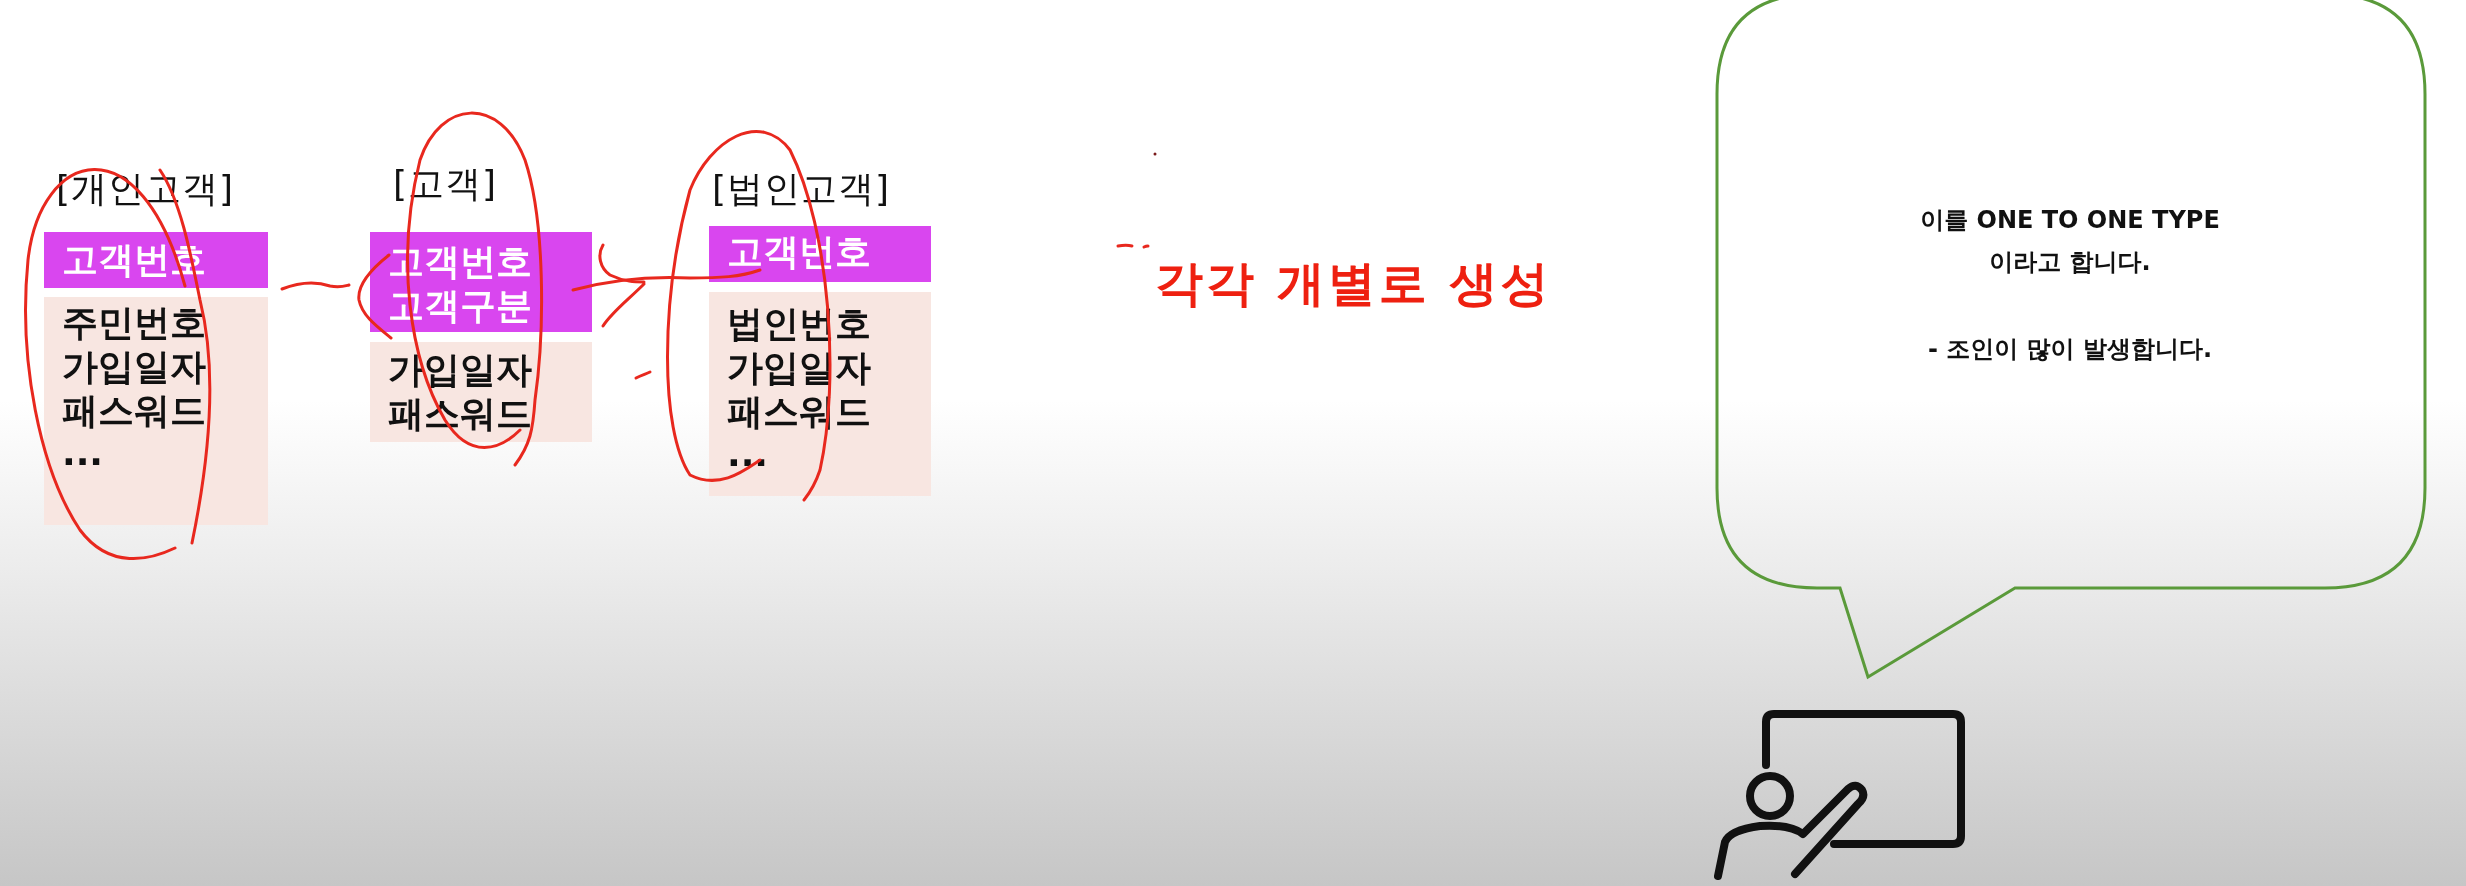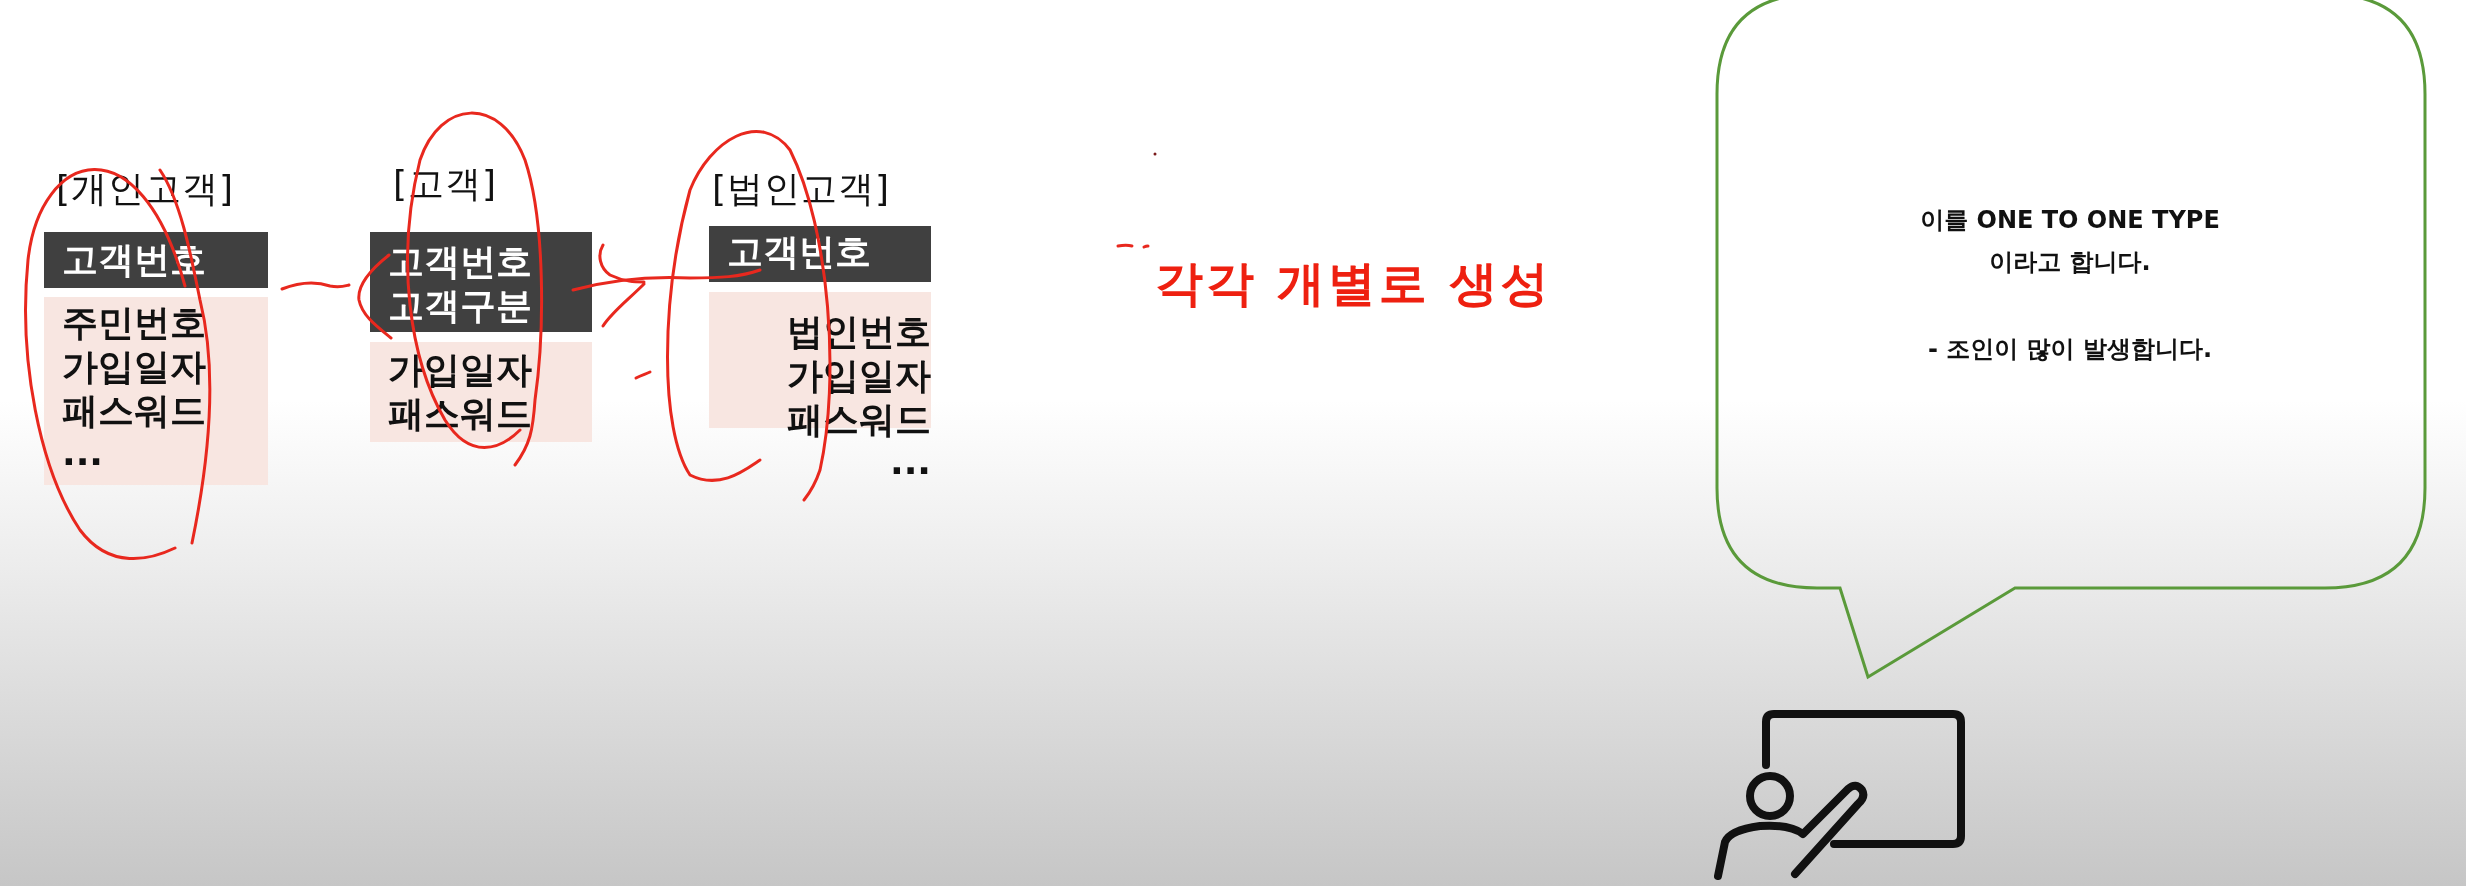--- a/index.html
+++ b/index.html
@@ -5,21 +5,21 @@
   html, body { margin:0; padding:0; }
   body {
     width:2466px; height:886px; position:relative; overflow:hidden;
     background: linear-gradient(to bottom, #ffffff 0px, #ffffff 400px, #ededed 560px, #dcdcdc 700px, #c6c6c6 886px);
     font-family: "DejaVu Sans", sans-serif;
   }
   .entity-title {
     position:absolute; font-size:36px; color:#111; white-space:nowrap; letter-spacing:1px;
   }
   .entity-header {
-    position:absolute; background:#404040; color:#fff; font-size:36px; font-weight:bold;
+    position:absolute; background:#d946ef; color:#fff; font-size:36px; font-weight:bold;
     box-sizing:border-box; padding-left:18px; line-height:44px;
   }
   .entity-body {
     position:absolute; background:#f8e6e1; color:#111; font-size:36px; font-weight:bold;
     box-sizing:border-box; padding-left:18px; line-height:44px;
   }
   .entity-body div, .entity-header div { white-space:nowrap; }
   .red-note {
     position:absolute; left:1155px; top:252px; color:#ee2010; font-size:48px; font-weight:bold;
     letter-spacing:3px; white-space:nowrap;
@@ -30,42 +30,42 @@
   }
   svg.overlay { position:absolute; left:0; top:0; pointer-events:none; }
 </style>
 </head>
 <body>
 
 <div class="entity-title" style="left:56px; top:165px;">[개인고객]</div>
 <div class="entity-header" style="left:44px; top:232px; width:224px; height:56px; padding-top:6px;">
   <div>고객번호</div>
 </div>
-<div class="entity-body" style="left:44px; top:297px; width:224px; height:188px; padding-top:4px;">
+<div class="entity-body" style="left:44px; top:297px; width:224px; height:228px; padding-top:4px;">
   <div>주민번호</div>
   <div>가입일자</div>
   <div>패스워드</div>
   <div style="margin-top:-2px;">...</div>
 </div>
 
 <div class="entity-title" style="left:393px; top:160px;">[고객]</div>
 <div class="entity-header" style="left:370px; top:232px; width:222px; height:100px; padding-top:8px;">
   <div>고객번호</div>
   <div>고객구분</div>
 </div>
 <div class="entity-body" style="left:370px; top:342px; width:222px; height:100px; padding-top:6px;">
   <div>가입일자</div>
   <div>패스워드</div>
 </div>
 
 <div class="entity-title" style="left:712px; top:165px;">[법인고객]</div>
 <div class="entity-header" style="left:709px; top:226px; width:222px; height:56px; padding-top:4px;">
   <div>고객번호</div>
 </div>
-<div class="entity-body" style="left:709px; top:292px; width:222px; height:136px; padding-top:18px;text-align:right;">
+<div class="entity-body" style="left:709px; top:292px; width:222px; height:204px; padding-top:10px;">
   <div>법인번호</div>
   <div>가입일자</div>
   <div>패스워드</div>
   <div style="margin-top:-2px;">...</div>
 </div>
 
 <div class="red-note">각각 개별로 생성</div>
 
 <div class="bubble-text" style="top:204px;">이를 ONE TO ONE TYPE</div>
 <div class="bubble-text" style="top:246px;">이라고 합니다.</div>

